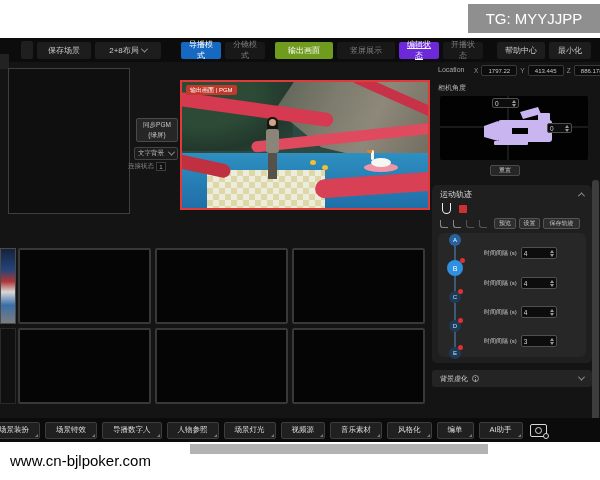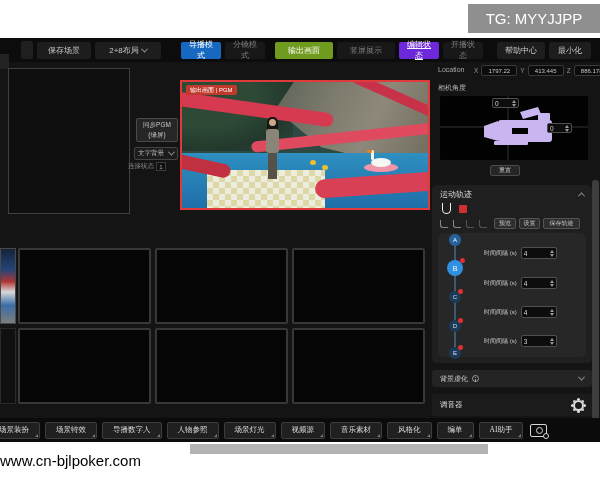--- a/index.html
+++ b/index.html
@@ -5,21 +5,21 @@
   * { box-sizing: border-box; margin: 0; padding: 0; }
   html,body { width:600px; height:480px; }
   body { background:#ffffff; font-family:"Liberation Sans","DejaVu Sans",sans-serif; position:relative; overflow:hidden; }
   .abs { position:absolute; }
 
   
   .wm-top { position:absolute; left:468px; top:4px; width:132px; height:29px; background:#8f8f8f;
             color:#fff; font-size:15px; display:flex; align-items:center; justify-content:center; z-index:50; }
   .shadow-bar { position:absolute; left:188px; top:444px; width:300px; height:10px; background:#b3b3b3; z-index:40; }
   .wm-bottom { position:absolute; left:0; top:444px; width:190px; height:33px; background:#fff; color:#000;
-               font-size:15px; display:flex; align-items:center; padding-left:0; z-index:45; }
+               font-size:15px; display:flex; align-items:center; padding-left:10px; z-index:45; }
 
   
   .app { position:absolute; left:0; top:38px; width:600px; height:404px; background:#141414; overflow:hidden; }
 
   
   .topbar { position:absolute; left:0; top:0; width:600px; height:24px; background:#0c0c0c;
             display:flex; align-items:center; gap:4px; padding:0 21px; }
   .logo { width:12px; height:18px; background:#1f1f1f; border-radius:2px; flex:0 0 auto; }
   .tb { height:17px; background:#1d1d1d; border:none; border-radius:2px; color:#c8c8c8; font-size:8px;
         font-family:inherit; display:flex; align-items:center; justify-content:center; gap:3px; padding:0 6px; flex:0 0 auto; }
@@ -149,21 +149,21 @@
   .tile { position:absolute; width:133px; height:76px; background:#050505; border:2px solid #383838; border-radius:2px; }
   .r1{top:210px}.r2{top:290px}
   .cA{left:18px}.cB{left:155px}.cC{left:292px}
   .sliver1 { left:0; top:210px; width:16px; height:76px;
              background:linear-gradient(180deg,#16233a 0%,#23457a 28%,#b03535 44%,#d8d8d8 58%,#3a6ea8 76%,#7d7d7d 100%);
              border:1px solid #4a4a4a; }
   .sliver2 { left:0; top:290px; width:16px; height:76px; background:#101010; border:1px solid #2a2a2a; }
 
   
   .bottombar { position:absolute; left:0; top:380px; width:600px; height:24px; background:#0b0b0b; display:flex;
-               align-items:center; gap:5px; overflow:hidden;font-family:Liberation Serif, serif; }
+               align-items:center; gap:5px; overflow:hidden; }
   .btab { height:17px; background:#202020; border:1px solid #3d3d3d; border-radius:2px; color:#dcdcdc; font-size:7.5px;
           font-family:inherit; display:flex; align-items:center; padding:0 10px; position:relative; flex:0 0 auto; }
   .btab::after { content:""; position:absolute; right:1px; bottom:1px; width:0; height:0;
                  border-left:3px solid transparent; border-bottom:3px solid #7a7a7a; }
   .btab.first { margin-left:-12px; }
   .cam-btn { width:17px; height:13px; border:1.5px solid #d8d8d8; border-radius:2px; position:relative; background:transparent;
              margin-left:2px; flex:0 0 auto; }
   .cam-btn::before { content:""; position:absolute; left:4.5px; top:2.5px; width:5px; height:5px; border:1.2px solid #d8d8d8; border-radius:50%; }
   .cam-btn::after { content:""; position:absolute; right:-3px; bottom:-3px; width:4px; height:4px; border:1px solid #d8d8d8; border-radius:50%; background:#0b0b0b; }
 </style>
@@ -355,24 +355,20 @@
         </span>
       </div>
     </div>
   </div>
 
   <div class="abs blur-row">
     <span>背景虚化</span>
     <span class="info-icon"></span>
     <span class="chev down"></span>
   </div>
-  <div class="abs mixer-row">
-    <span>调音器</span>
-    <span class="gear"></span>
-  </div>
 
   <div class="abs scrollbar"></div>
 
   <div class="abs sliver1"></div>
   <div class="abs sliver2"></div>
   <div class="tile r1 cA"></div>
   <div class="tile r1 cB"></div>
   <div class="tile r1 cC"></div>
   <div class="tile r2 cA"></div>
   <div class="tile r2 cB"></div>

